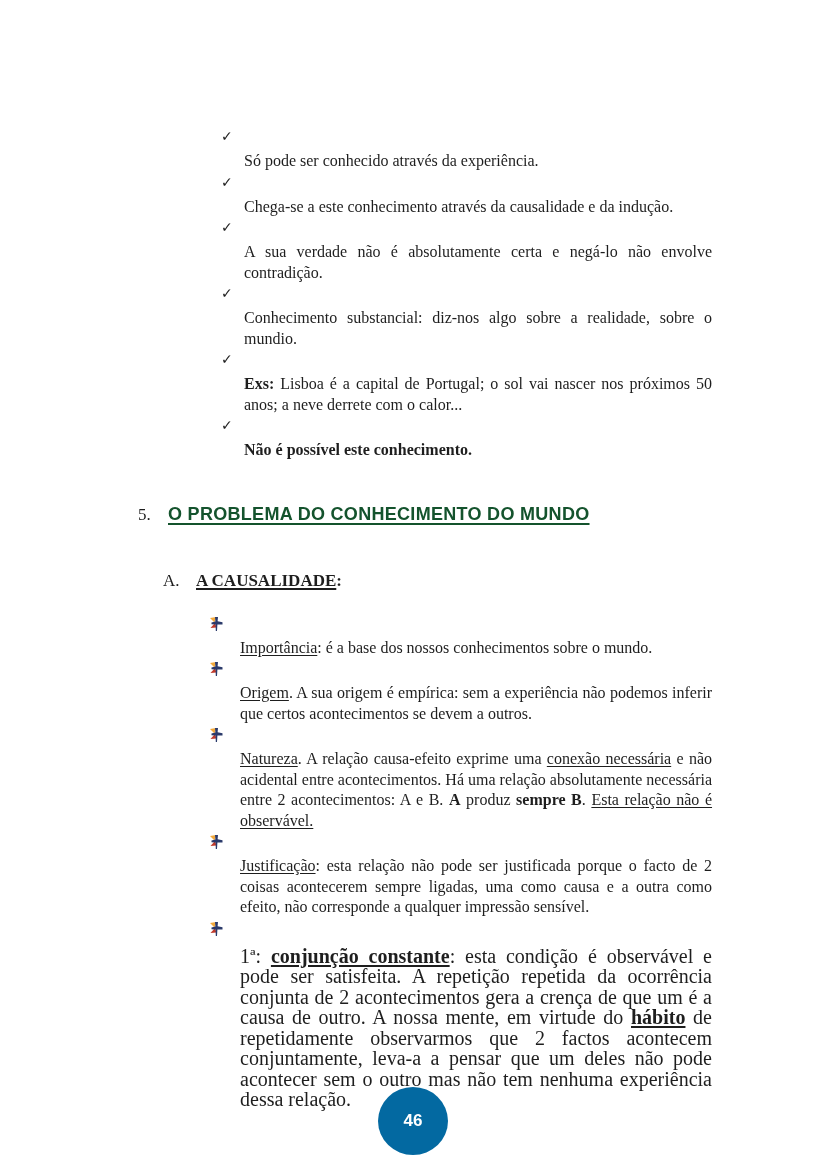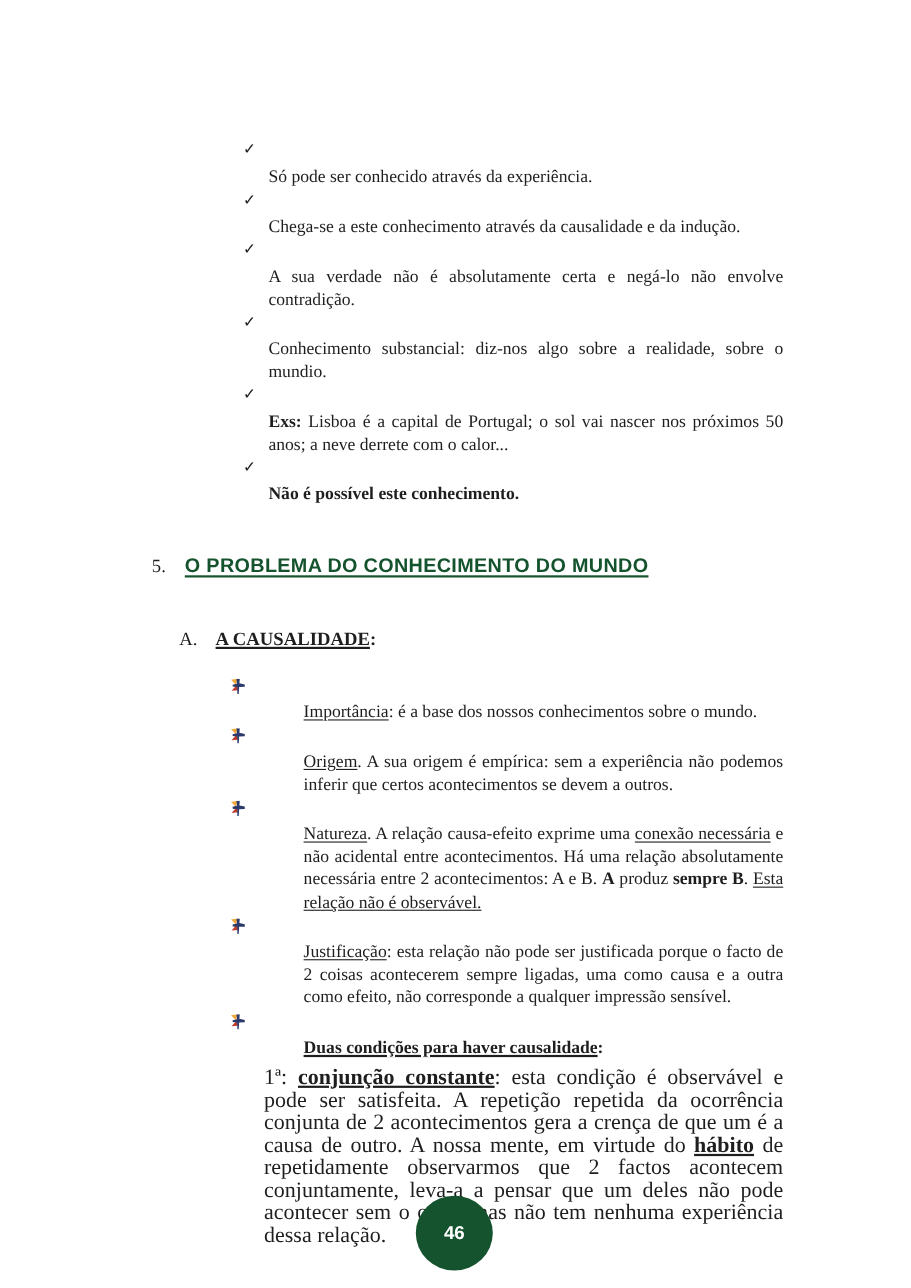--- a/index.html
+++ b/index.html
@@ -38,21 +38,21 @@
   .intro { margin: 45px 0 0 163px; width: 549px; text-align: justify;
            font-size: 16px; line-height: 20.5px; }
 
   
   .subsection { margin: 46px 0 0 163px; display: flex; font-size: 17px; }
   .sub-letter { width: 33px; flex: none; }
   .sub-title { font-size: 17px; }
 
   
   .bullet-list { list-style: none; margin: 22px 0 0 210px; padding: 0; width: 502px; }
-  .bullet-list li { display: flex; align-items: flex-start; gap: 36px; }
+  .bullet-list li { display: flex; align-items: flex-start; }
   .bullet-ic { flex: none; width: 30px; padding-top: 4px; }
   .p-navy  { fill: var(--bullet-navy, #2b3a6b); }
   .p-red   { fill: var(--bullet-red, #c03a2b); }
   .p-yellow{ fill: var(--bullet-yellow, #f2a93c); }
 
   
   .cond { margin: 16px 0 0 240px; width: 472px; text-align: justify;
           font-size: 20px; line-height: 20.5px; }
   .cond.first { margin-top: 6px; }
 
@@ -145,23 +145,22 @@
             <polygon class="p-navy" points="5,0 8,0 7.6,4.2 12.5,5.2 12.5,7.4 7.4,7.6 7,14 5.8,14 5.6,7.6 1.5,7.2 1.5,5.4 5.4,4.6"></polygon>
           </svg></span>
       <div class="rich-text"><span class="u">Justificação</span><span>: esta relação não pode ser justificada porque o facto de 2 coisas acontecerem sempre ligadas, uma como causa e a outra como efeito, não corresponde a qualquer impressão sensível.</span></div>
     </li>
     <li>
       <span class="bullet-ic"><svg width="13" height="14" viewBox="0 0 13 14">
             <polygon class="p-yellow" points="0,1 6,0 4.5,5.5"></polygon>
             <polygon class="p-red" points="0.5,11 5,6 6.5,10.5"></polygon>
             <polygon class="p-navy" points="5,0 8,0 7.6,4.2 12.5,5.2 12.5,7.4 7.4,7.6 7,14 5.8,14 5.6,7.6 1.5,7.2 1.5,5.4 5.4,4.6"></polygon>
           </svg></span>
-      <div class="rich-text"><span class="b u">Duas condições para haver causalidade</span><span class="b">:</span></div>
     </li>
   </ul>
 
   <p class="cond first"><span>1ª: </span><span class="b u">conjunção constante</span><span>: esta condição é observável e pode ser satisfeita. A repetição repetida da ocorrência conjunta de 2 acontecimentos gera a crença de que um é a causa de outro. A nossa mente, em virtude do </span><span class="b u">hábito</span><span> de repetidamente observarmos que 2 factos acontecem conjuntamente, leva-a a pensar que um deles não pode acontecer sem o outro mas não tem nenhuma experiência dessa relação.</span></p>
 
 </div>
 
-<div class="page-badge" style="background: #14532d; color: rgb(255, 255, 255);">
+<div class="page-badge" style="background: #0369a1; color: rgb(255, 255, 255);">
   <span>46</span>
 </div>
 
 </body></html>

